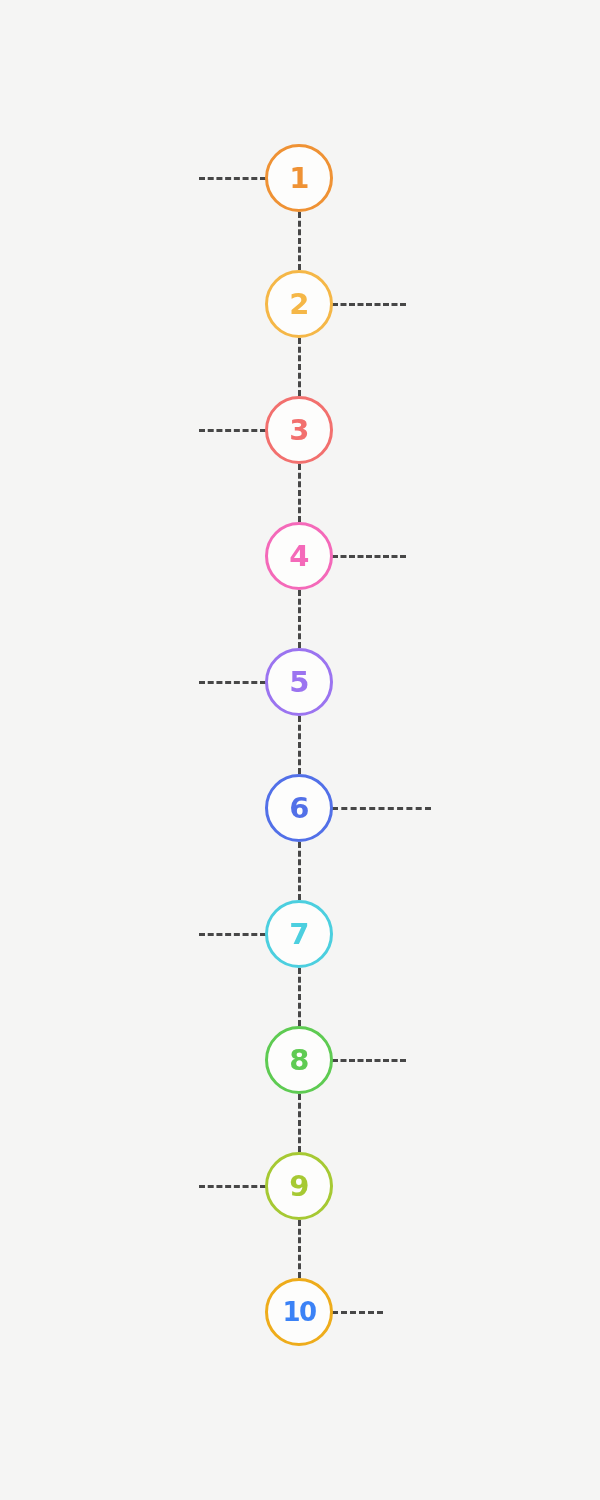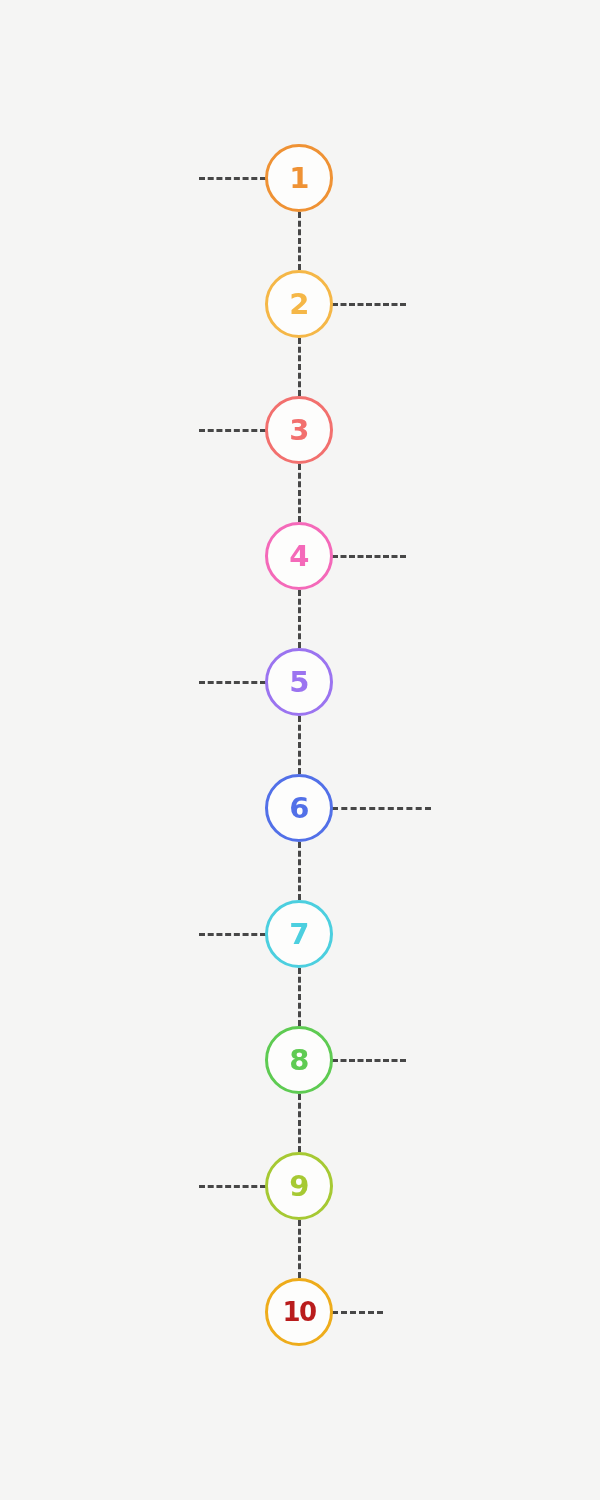--- a/index.html
+++ b/index.html
@@ -150,17 +150,17 @@
           <span class="step-number" style="color: rgb(94, 203, 82);">8</span>
         </div>
       </div>
       <div class="step-node" style="width: 68px; height: 68px; left: 299px; margin-left: -34px; top: 1152px;">
         <div class="step-circle" style="border-color: rgb(166, 201, 51); border-width: 3.5px; background: rgb(253, 253, 252);">
           <span class="step-number" style="color: rgb(166, 201, 51);">9</span>
         </div>
       </div>
       <div class="step-node" style="width: 68px; height: 68px; left: 299px; margin-left: -34px; top: 1278px;">
         <div class="step-circle" style="border-color: rgb(238, 172, 27); border-width: 3.5px; background: rgb(253, 253, 252);">
-          <span class="step-number wide" style="color: #b91c1c;">10</span>
+          <span class="step-number wide" style="color: #3b82f6;">10</span>
         </div>
       </div>
     </div>
 </div>
 
 </body></html>

